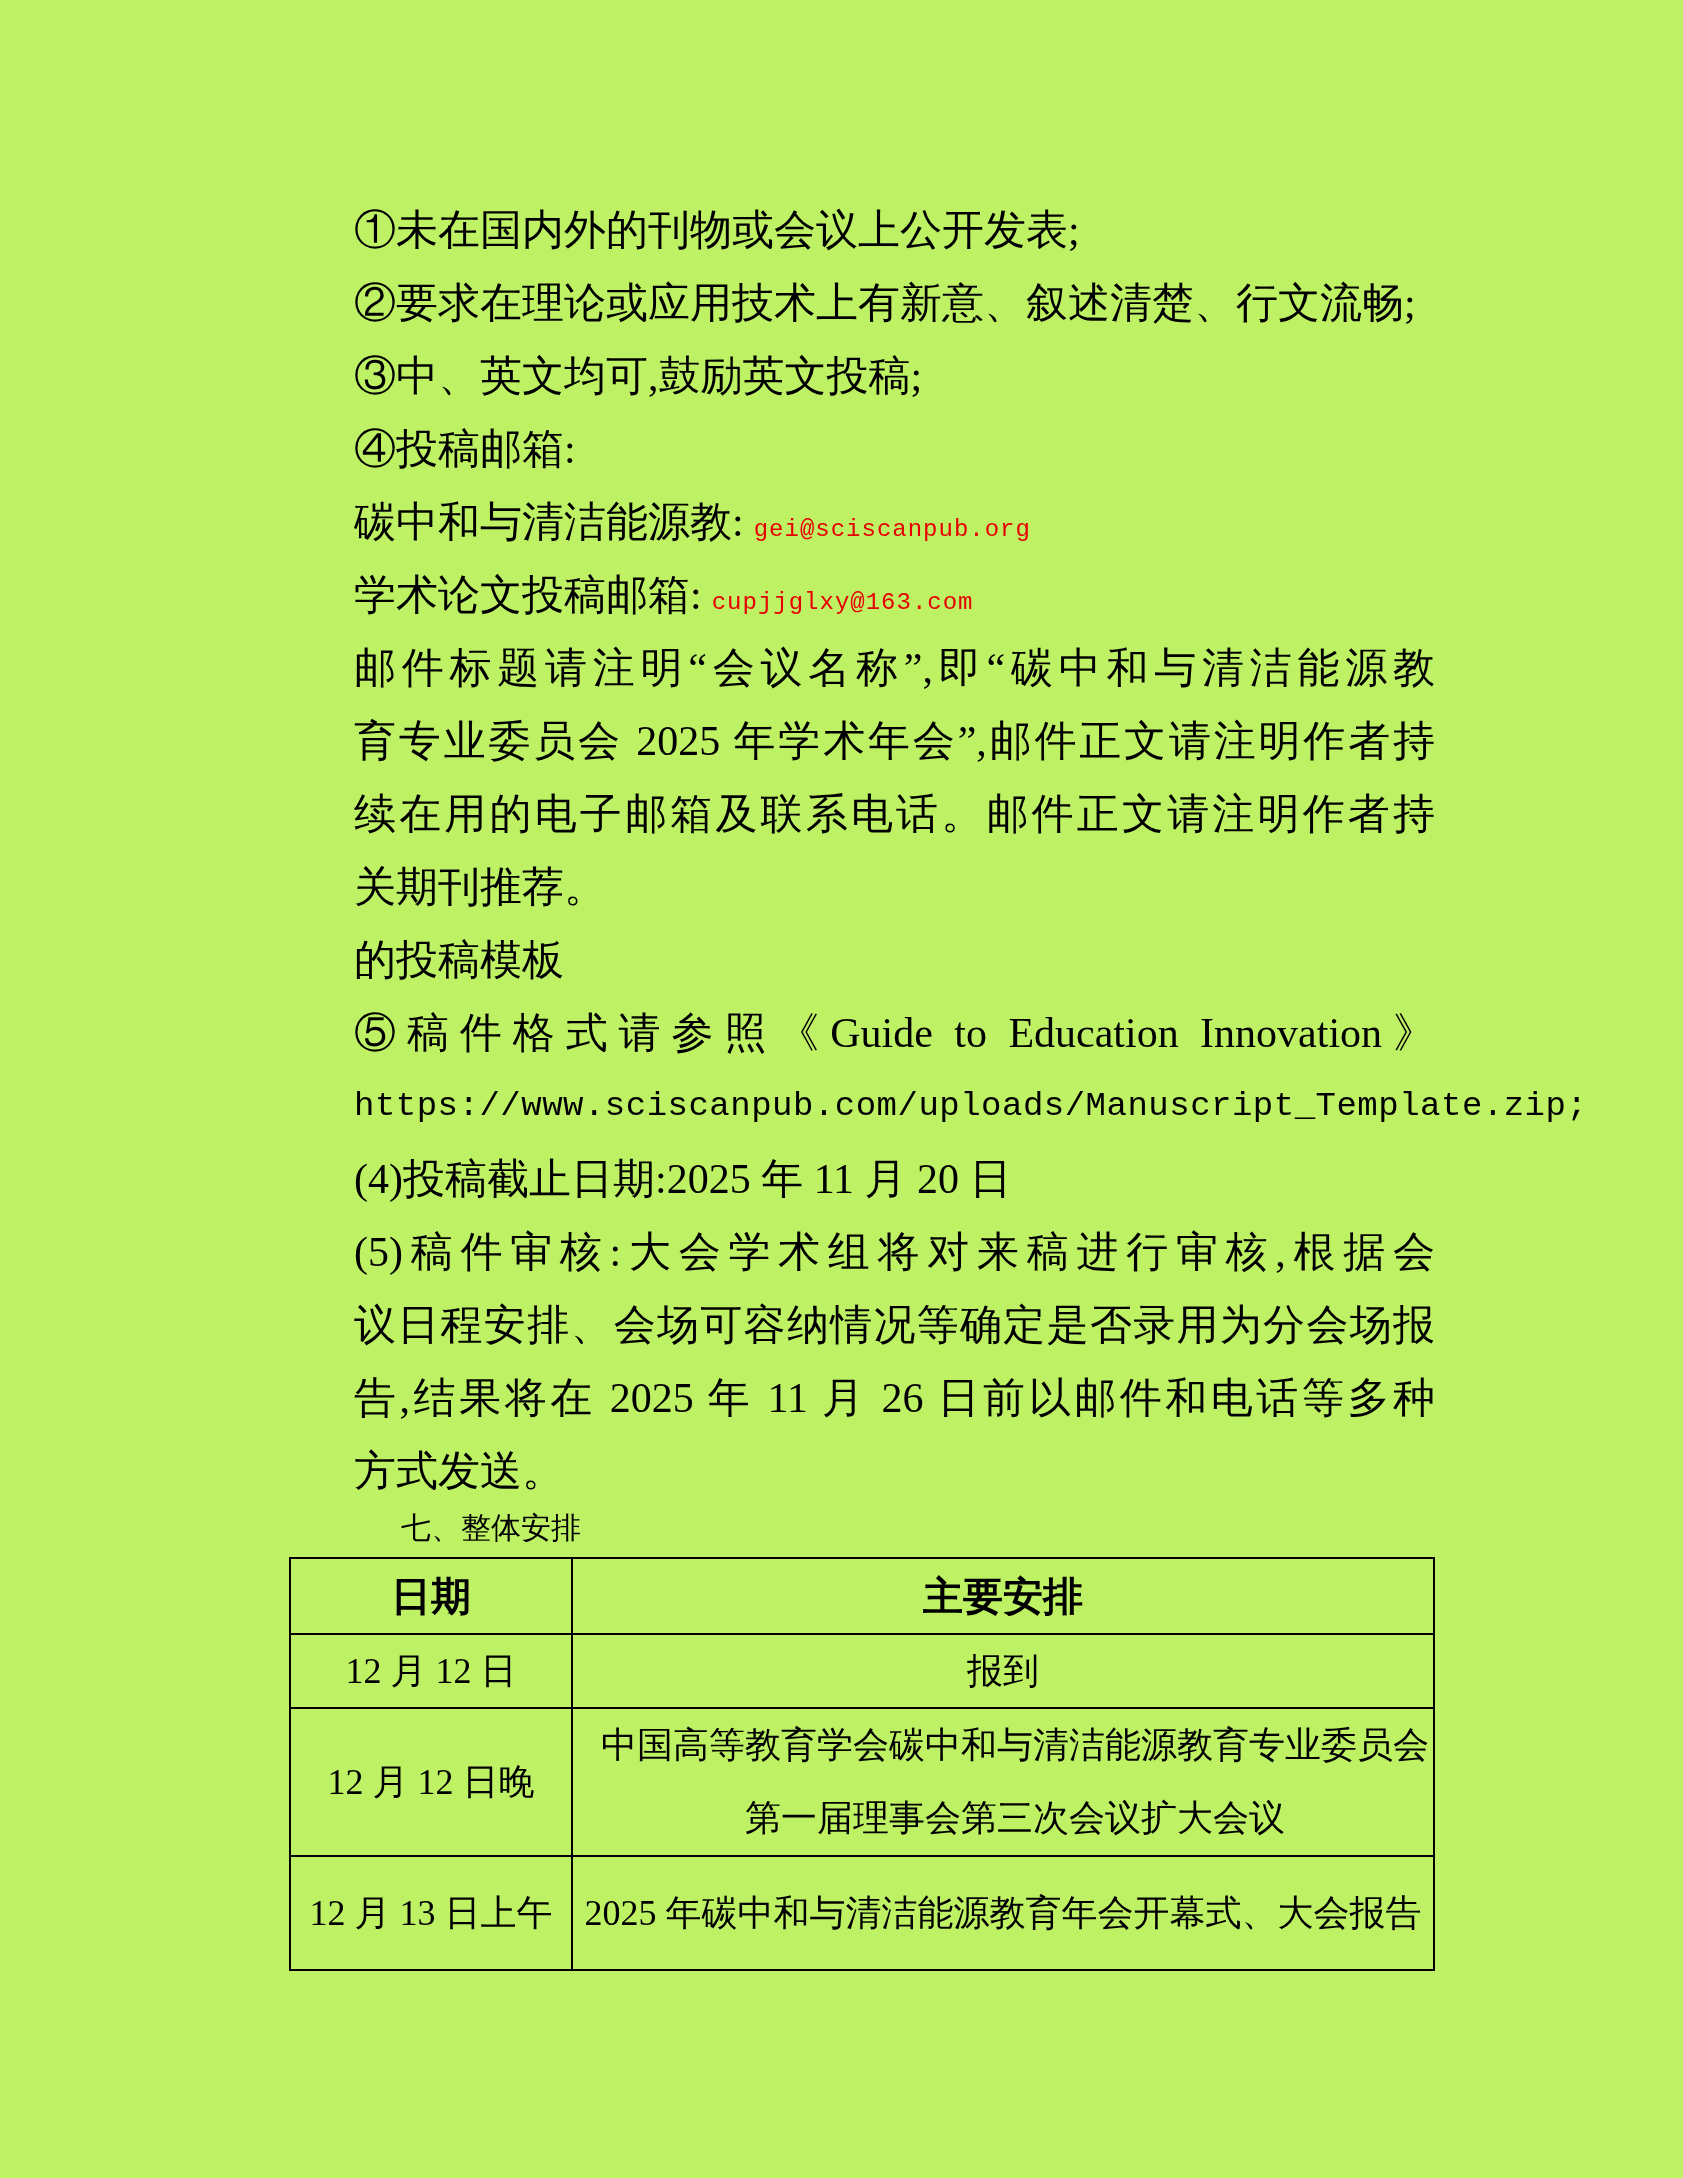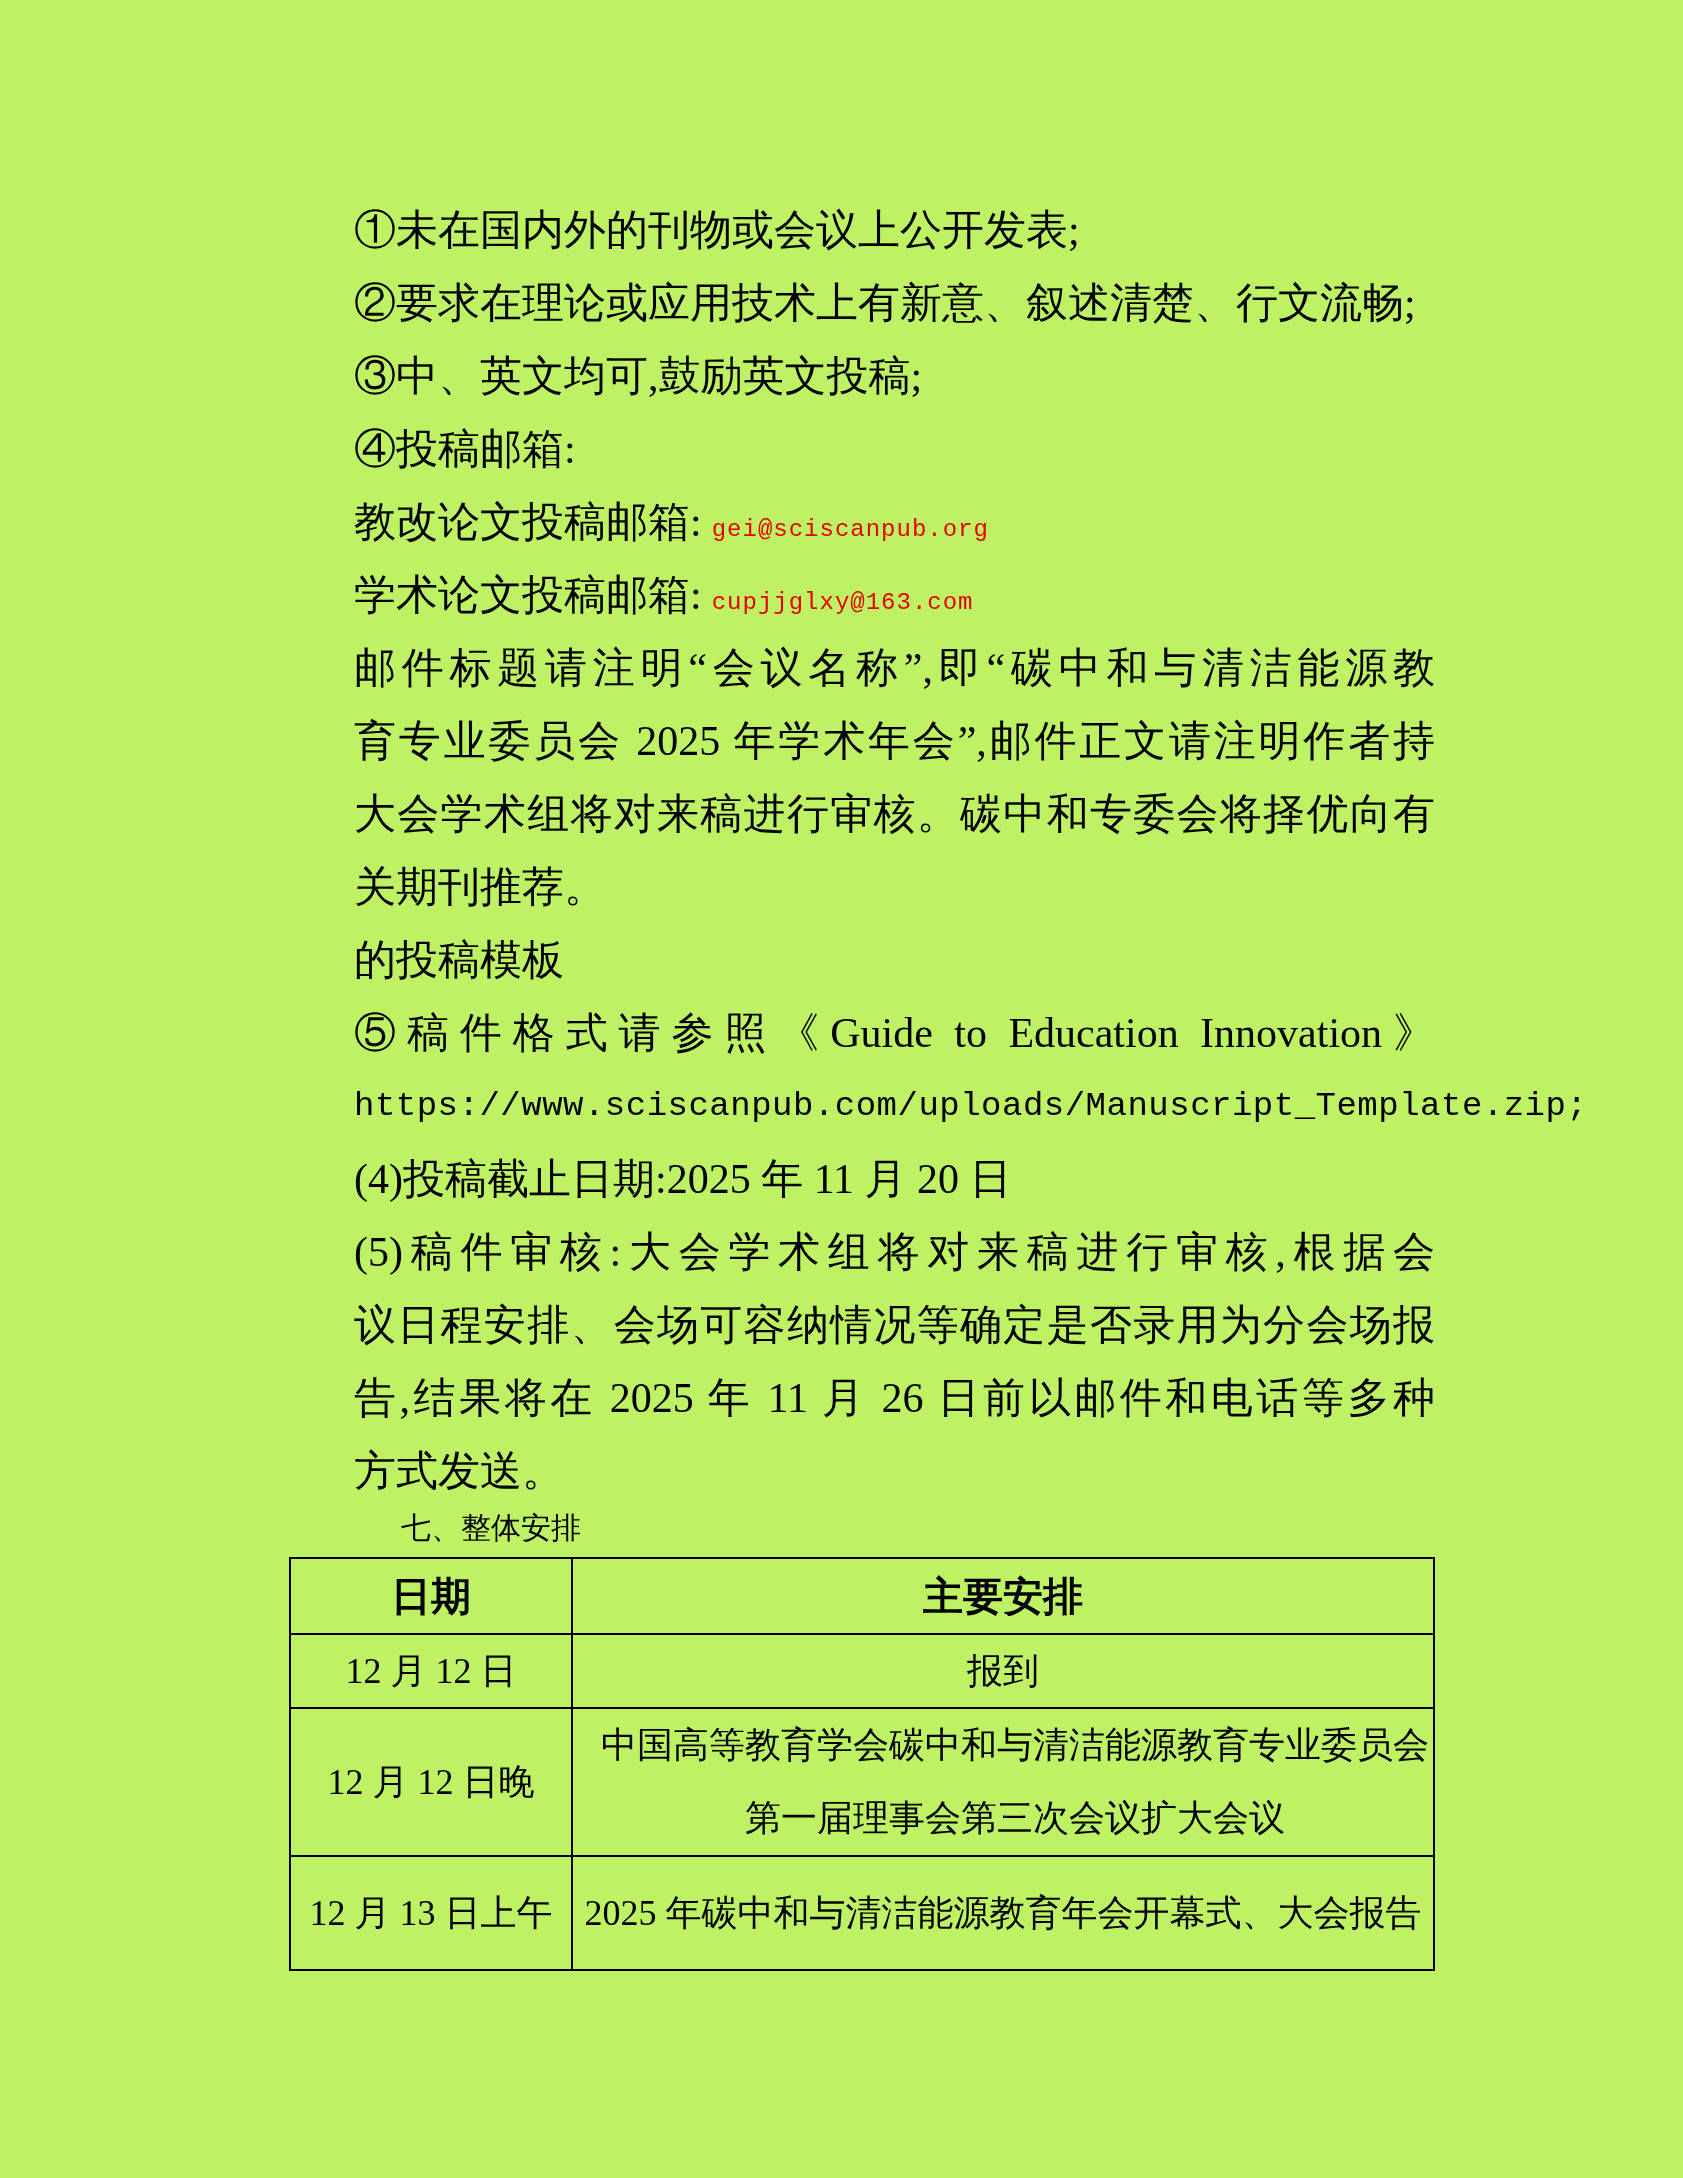--- a/index.html
+++ b/index.html
@@ -79,29 +79,29 @@
 
 <div class="page" style="background: #bef264; color: rgb(0, 0, 0);">
 
   <div class="body-text">
     <div class="line">①未在国内外的刊物或会议上公开发表;</div>
     <div class="line">②要求在理论或应用技术上有新意、叙述清楚、行文流畅;</div>
     <div class="line">③中、英文均可,鼓励英文投稿;</div>
     <div class="line">④投稿邮箱:</div>
 
     <div class="line">
-      <span>教改论文投稿邮箱:</span><span class="email-value">gei@sciscanpub.org</span>
+      <span>碳中和与清洁能源教:</span><span class="email-value">gei@sciscanpub.org</span>
     </div>
     <div class="line">
       <span>学术论文投稿邮箱:</span><span class="email-value">cupjjglxy@163.com</span>
     </div>
 
     <div class="line fill">邮件标题请注明“会议名称”,即“碳中和与清洁能源教</div>
     <div class="line fill">育专业委员会 2025 年学术年会”,邮件正文请注明作者持</div>
-    <div class="line fill">大会学术组将对来稿进行审核。碳中和专委会将择优向有</div>
+    <div class="line fill">续在用的电子邮箱及联系电话。邮件正文请注明作者持</div>
     <div class="line">关期刊推荐。</div>
 
     <div class="line">的投稿模板</div>
     <div class="line fill">⑤稿件格式请参照《Guide to Education Innovation》</div>
 
     <div class="line url-line">https://www.sciscanpub.com/uploads/Manuscript_Template.zip;</div>
 
     <div class="line">(4)投稿截止日期:2025 年 11 月 20 日</div>
 
     <div class="line fill">(5)稿件审核:大会学术组将对来稿进行审核,根据会</div>

